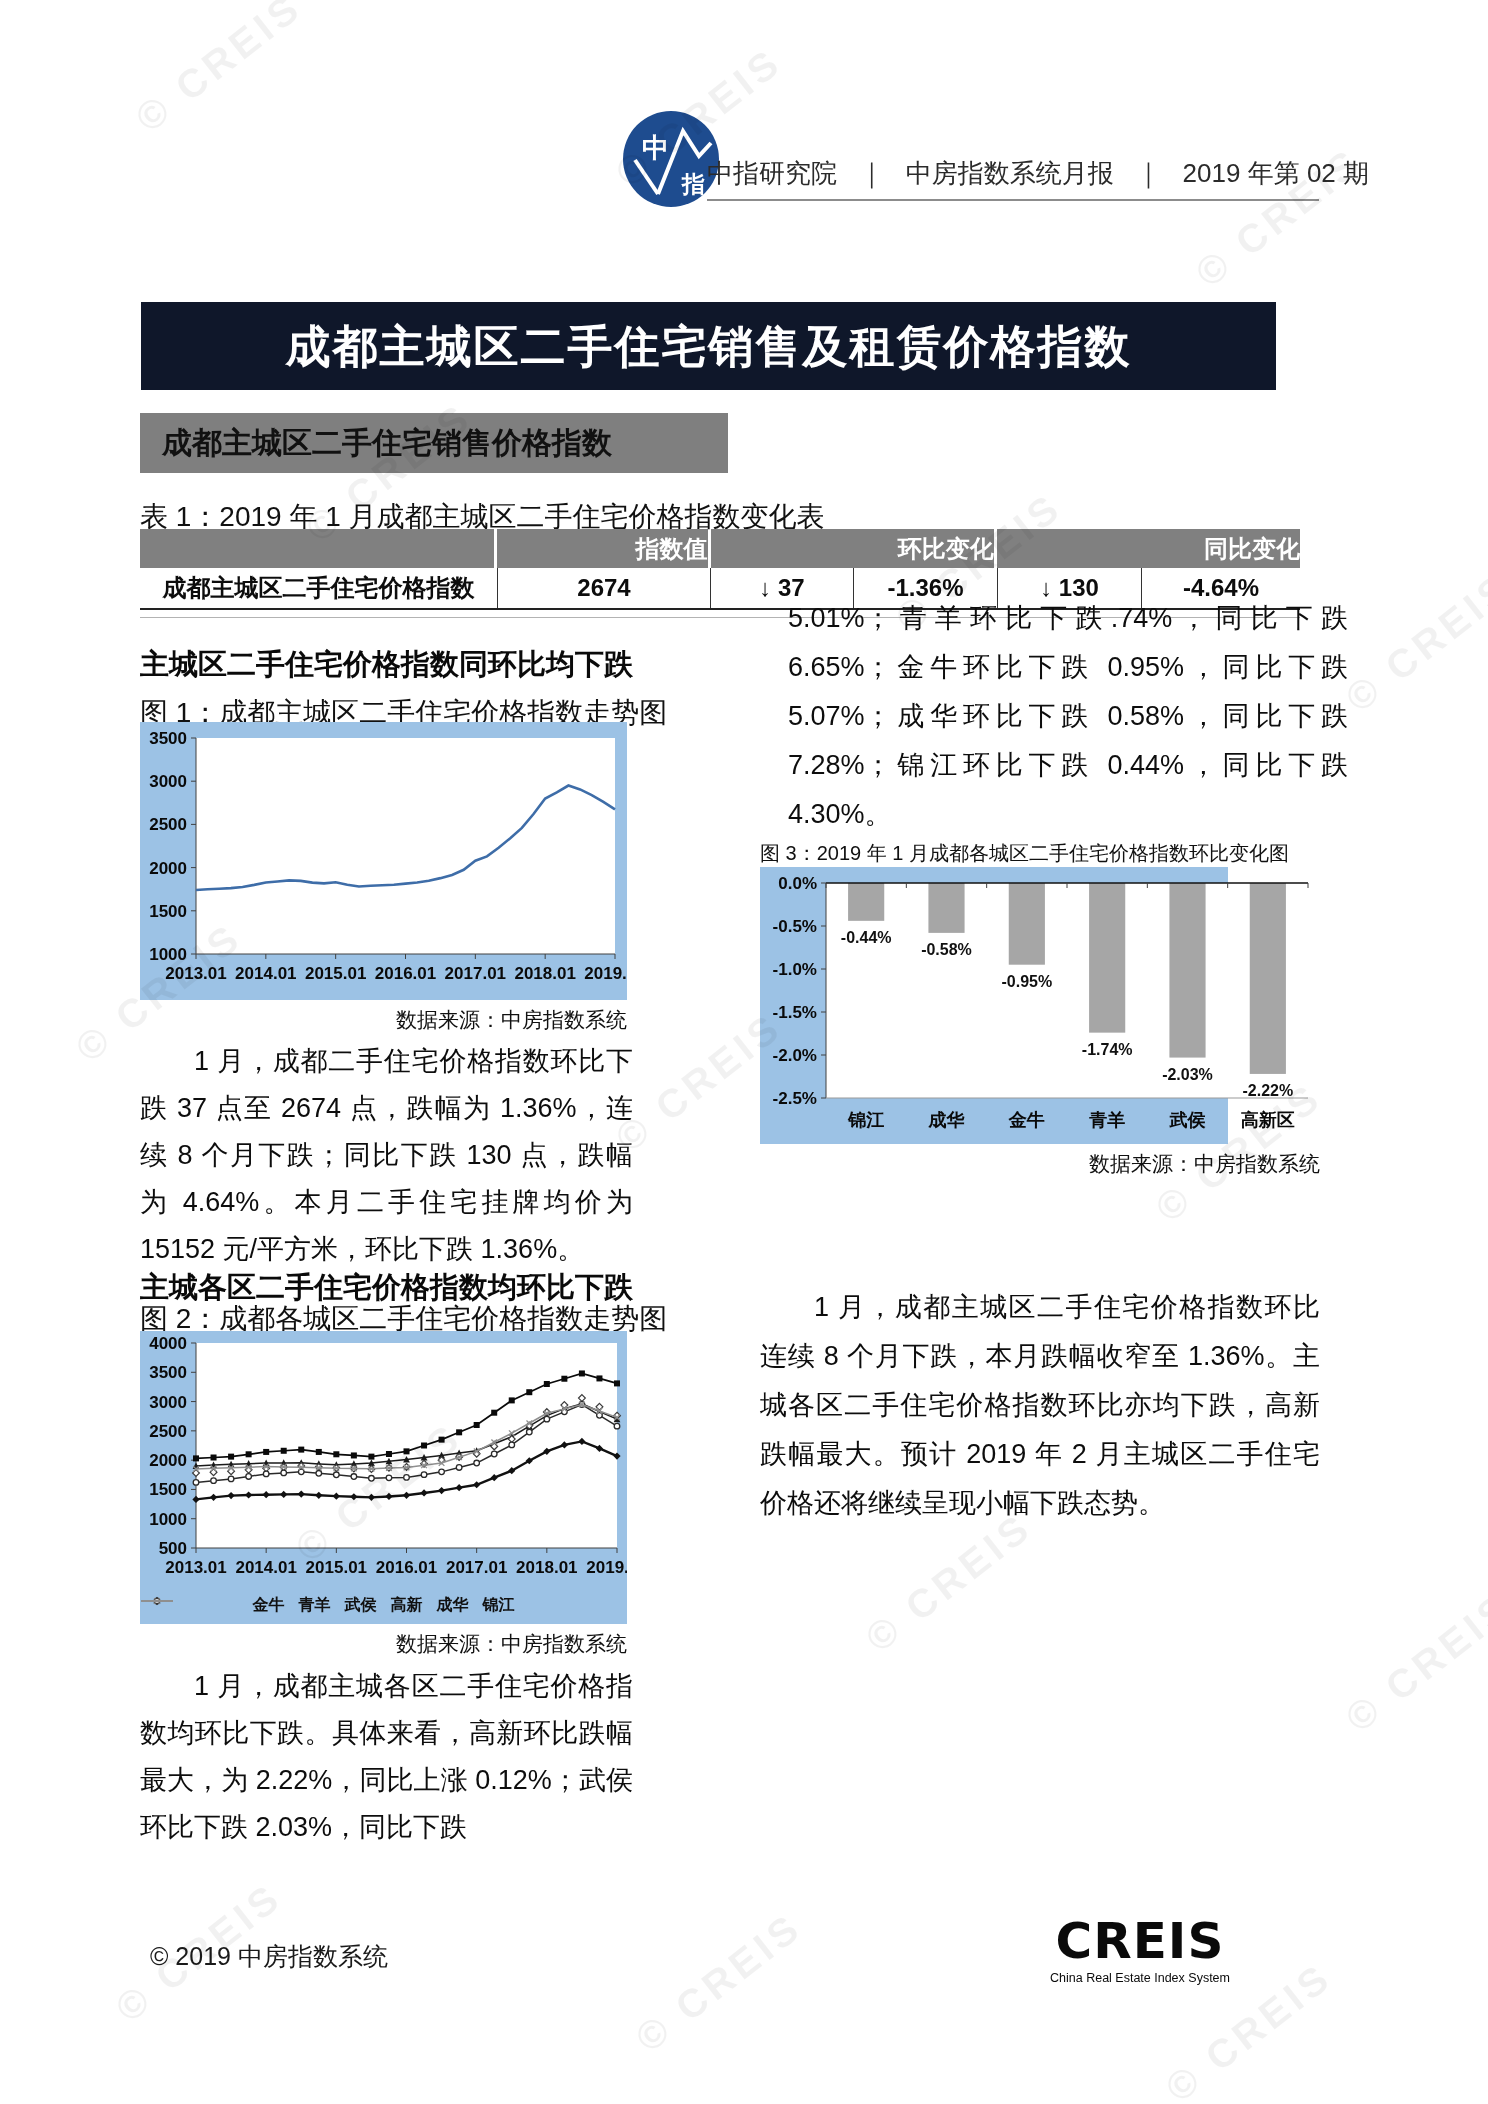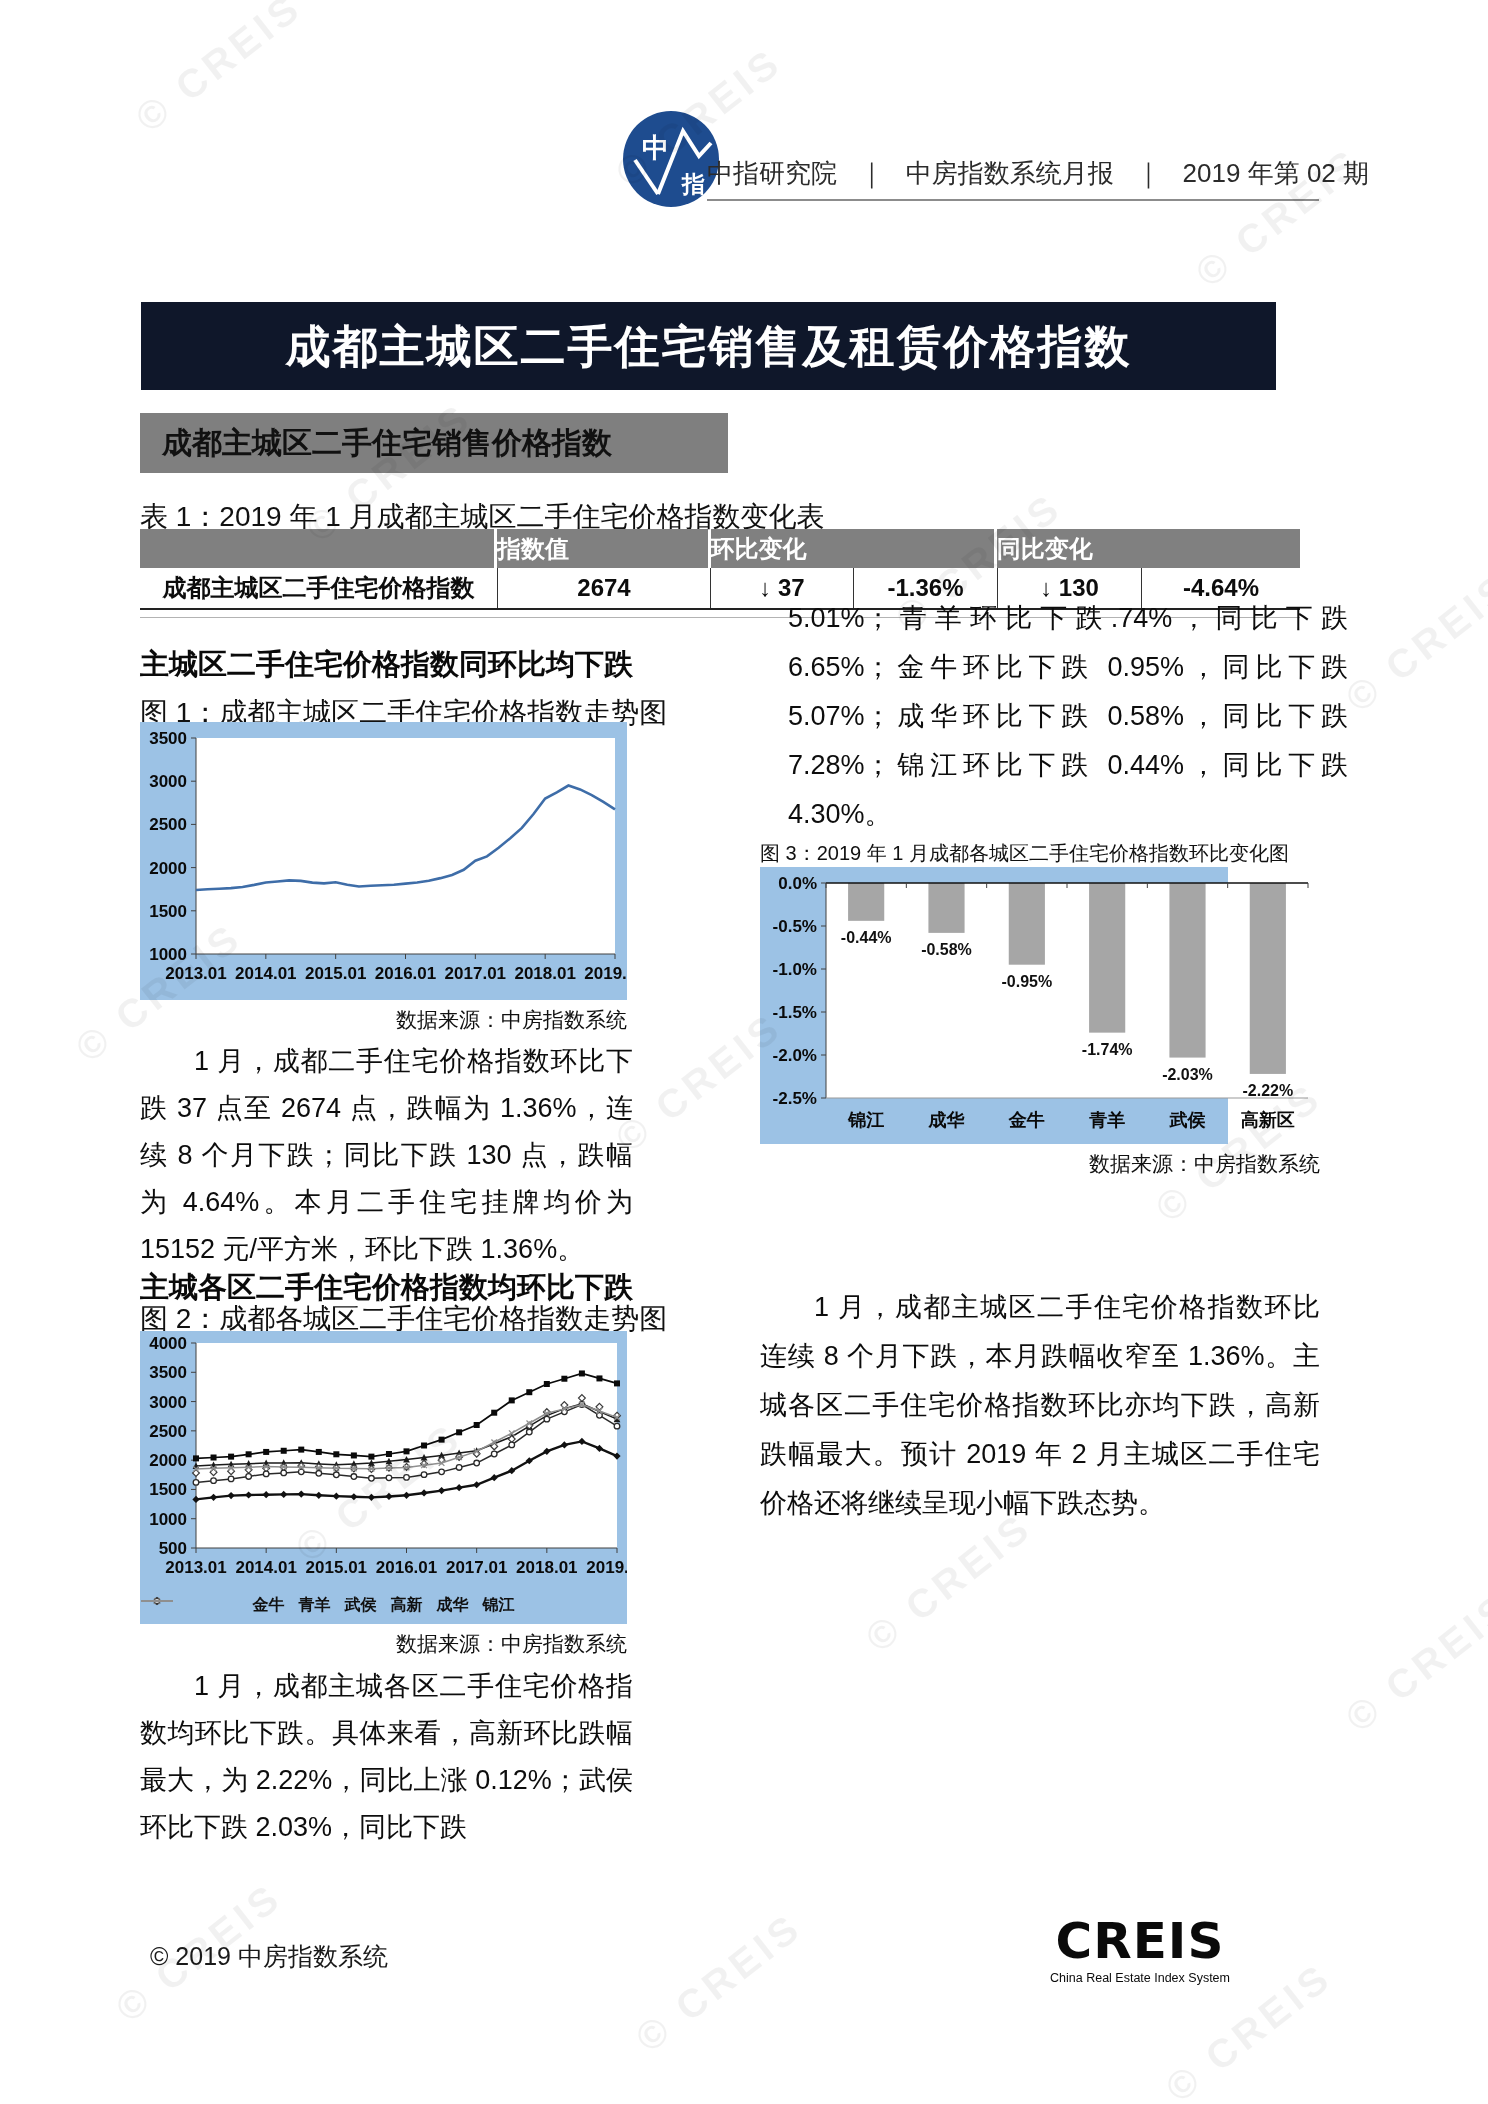--- a/index.html
+++ b/index.html
@@ -25,21 +25,21 @@
   
   .cap{position:absolute;font-size:28px;color:#111;white-space:nowrap;}
   .src{position:absolute;font-size:21px;color:#111;text-align:right;}
   .hd{position:absolute;font-size:29px;font-weight:bold;color:#0a0a0a;white-space:nowrap;}
   .para{position:absolute;font-size:27px;line-height:47px;text-align:justify;color:#0d0d0d;}
   .rpara{line-height:49px;}
   .indent{text-indent:54px;}
   
   .tbl{position:absolute;left:140px;top:529px;width:1160px;}
   .t-header{display:flex;gap:3px;}
-  .th{background:#808080;color:#fff;font-size:24px;font-weight:bold;text-align:left;line-height:39px;height:39px;}
+  .th{background:#808080;color:#fff;font-size:24px;font-weight:bold;text-align:right;line-height:39px;height:39px;}
   .th1{width:355px}.th2{width:211px}.th3{width:284px}.th4{width:304px}
   .t-row{display:flex;border-bottom:2px solid #222;}
   .td{font-size:24px;font-weight:bold;text-align:center;line-height:40px;height:40px;box-sizing:border-box;}
   .td+.td{border-left:1px solid #333;}
   .td1{width:357px}.td2{width:213px}.td3{width:143px}.td4{width:144px}.td5{width:144px}.td6{width:159px}
   .t-underline{margin-top:7px;height:1px;background:#b3b3b3;}
   
   .chart{position:absolute;background:#9CC2E5;z-index:1;}
   .chart svg{position:absolute;left:0;top:0;}
   .axlab{font:bold 17px "Liberation Sans","DejaVu Sans",sans-serif;fill:#0a0a0a;}

